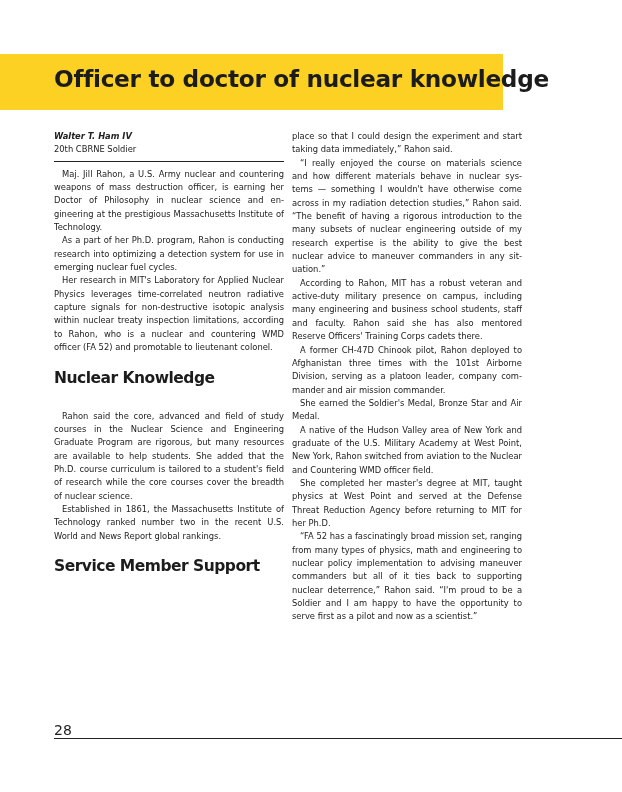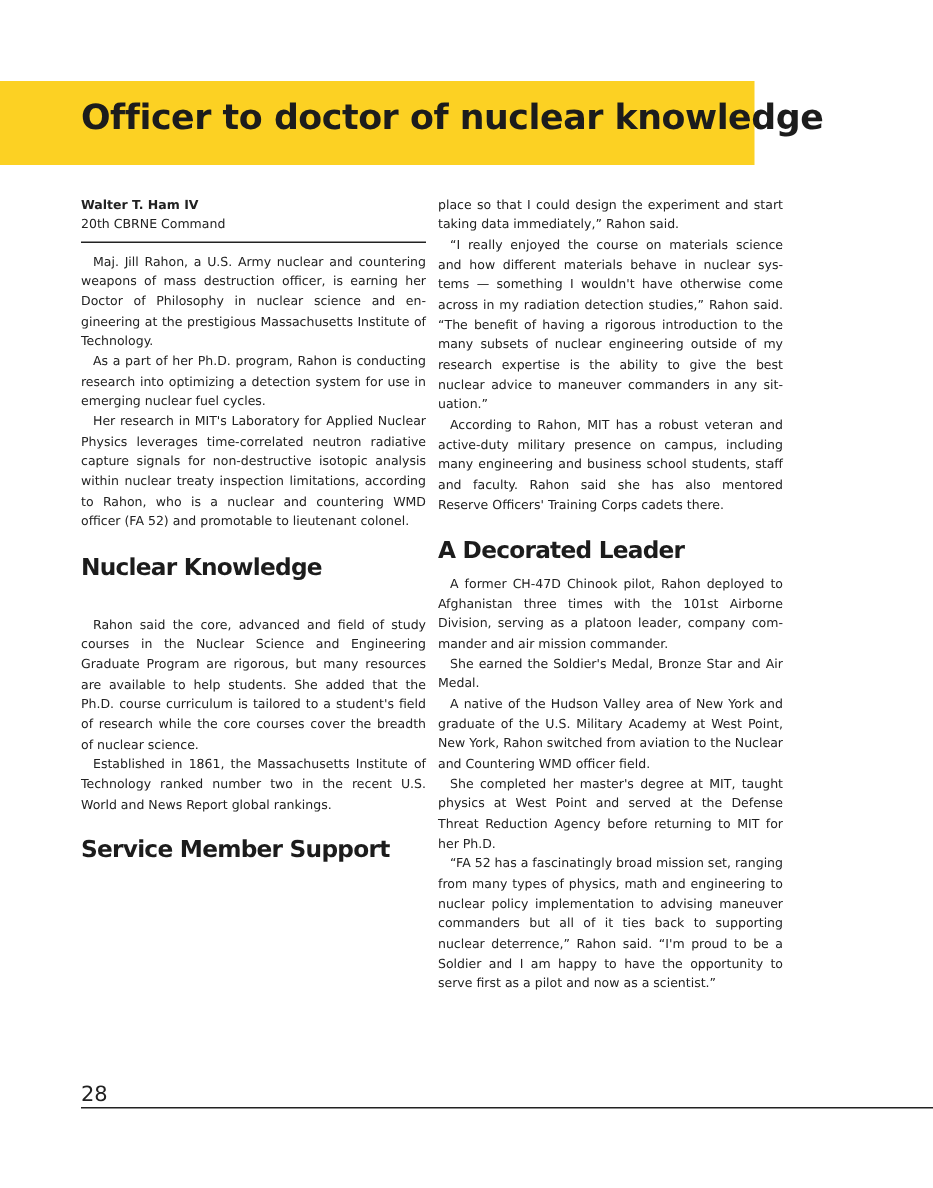--- a/index.html
+++ b/index.html
@@ -6,60 +6,59 @@
   body { width:622px; height:792px; position:relative; overflow:hidden;
          font-family:"DejaVu Sans", sans-serif; color:#222; }
   .banner { position:absolute; left:0; top:54px; width:503px; height:56px; background:#fcd123; }
   .banner h1 { position:absolute; left:54px; top:11px; margin:0; font-family:"DejaVu Sans", sans-serif;
                font-weight:bold; font-size:23.2px; letter-spacing:-0.3px; color:#1c1c1c; white-space:nowrap; }
   .col { position:absolute; top:130px; width:230px; font-size:8.35px; line-height:13.35px; }
   .col.left { left:54px; }
   .col.right { left:292px; }
   .col p { margin:0; text-align:justify; text-indent:8px; hyphens:manual; }
   .col p.noindent { text-indent:0; }
-  .byline-name { font-weight:bold; font-size:8.35px; line-height:13.35px; margin:0; }
+  .byline-name { font-weight:bold; font-size:8.35px; line-height:13.35px; margin:0;font-style:italic; }
   .byline-org { font-size:8.35px; line-height:13.35px; margin:0; }
   .rule { height:0; border-top:1.2px solid #222; margin:4px 0 6px 0; }
   h2.sec { font-family:"DejaVu Sans", sans-serif; font-weight:bold; font-size:15.5px; letter-spacing:-0.5px;
            margin:0; color:#1c1c1c; line-height:20px; }
   .left h2.sec.nk { margin-top:13px; margin-bottom:22px; }
   .left h2.sec.sms { margin-top:13px; margin-bottom:6px; }
   .right h2.sec.dl { margin-top:13px; margin-bottom:6px; }
   .page-num { position:absolute; left:54px; top:722px; font-size:14px; color:#222; }
   .footer-rule { position:absolute; left:54px; top:738px; width:568px; height:0; border-top:1.2px solid #222; }
 </style>
 </head>
 <body>
 
 <div class="banner" style="background: rgb(252, 209, 35);">
   <h1>Officer to doctor of nuclear knowledge</h1>
 </div>
 
 <div class="col left">
   <p class="byline-name noindent">Walter T. Ham IV</p>
-  <p class="byline-org noindent">20th CBRNE Command</p>
+  <p class="byline-org noindent">20th CBRNE Soldier</p>
   <div class="rule"></div>
 
   <p>Maj. Jill Rahon, a U.S. Army nuclear and counter­ing weapons of mass destruction officer, is earning her Doctor of Philosophy in nuclear science and en­gineering at the prestigious Massachusetts Institute of Technology.</p>
   <p>As a part of her Ph.D. program, Rahon is conduct­ing research into optimizing a detection system for use in emerging nuclear fuel cycles.</p>
   <p>Her research in MIT's Laboratory for Applied Nu­clear Physics leverages time-correlated neutron ra­diative capture signals for non-destructive isotopic analysis within nuclear treaty inspection limitations, according to Rahon, who is a nuclear and countering WMD officer (FA 52) and promotable to lieutenant colonel.</p>
 
   <h2 class="sec nk">Nuclear Knowledge</h2>
   <p>Rahon said the core, advanced and field of study courses in the Nuclear Science and Engineering Graduate Program are rigorous, but many resourc­es are available to help students. She added that the Ph.D. course curriculum is tailored to a stu­dent's field of research while the core courses cov­er the breadth of nuclear science.</p>
   <p>Established in 1861, the Massachusetts Institute of Technology ranked number two in the recent U.S. World and News Report global rankings.</p>
 
   <h2 class="sec sms">Service Member Support</h2>
 </div>
 
 <div class="col right">
   <p class="noindent">place so that I could design the experiment and start taking data immediately,” Rahon said.</p>
   <p>“I really enjoyed the course on materials science and how different materials behave in nuclear sys­tems — something I wouldn't have otherwise come across in my radiation detection studies,” Rahon said. “The benefit of having a rigorous introduction to the many subsets of nuclear engineering outside of my research expertise is the ability to give the best nuclear advice to maneuver commanders in any sit­uation.”</p>
   <p>According to Rahon, MIT has a robust veteran and active-duty military presence on campus, including many engineering and business school students, staff and faculty. Rahon said she has also mentored Reserve Officers' Training Corps cadets there.</p>
 
-  <h2 class="sec dl">A Decorated Leader</h2>
   <p>A former CH-47D Chinook pilot, Rahon deployed to Afghanistan three times with the 101st Airborne Division, serving as a platoon leader, company com­mander and air mission commander.</p>
   <p>She earned the Soldier's Medal, Bronze Star and Air Medal.</p>
   <p>A native of the Hudson Valley area of New York and graduate of the U.S. Military Academy at West Point, New York, Rahon switched from aviation to the Nuclear and Countering WMD officer field.</p>
   <p>She completed her master's degree at MIT, taught physics at West Point and served at the Defense Threat Reduction Agency before returning to MIT for her Ph.D.</p>
   <p>“FA 52 has a fascinatingly broad mission set, ranging from many types of physics, math and en­gineering to nuclear policy implementation to ad­vising maneuver commanders but all of it ties back to supporting nuclear deterrence,” Rahon said. “I'm proud to be a Soldier and I am happy to have the opportunity to serve first as a pilot and now as a scientist.”</p>
 </div>
 
 <div class="page-num">28</div>
 <div class="footer-rule"></div>
 

